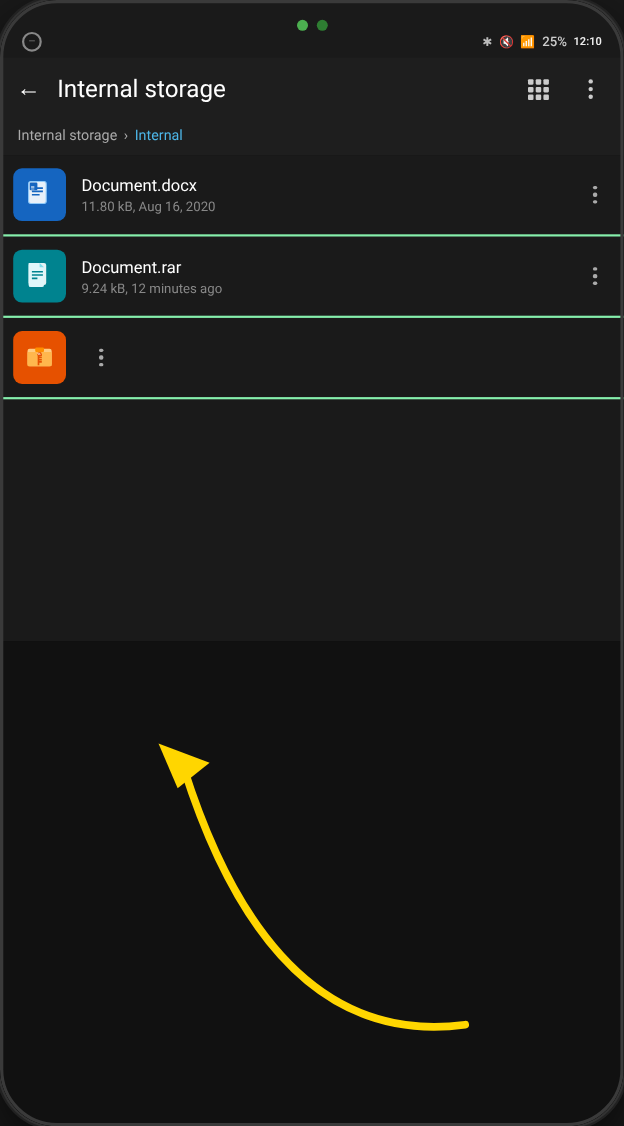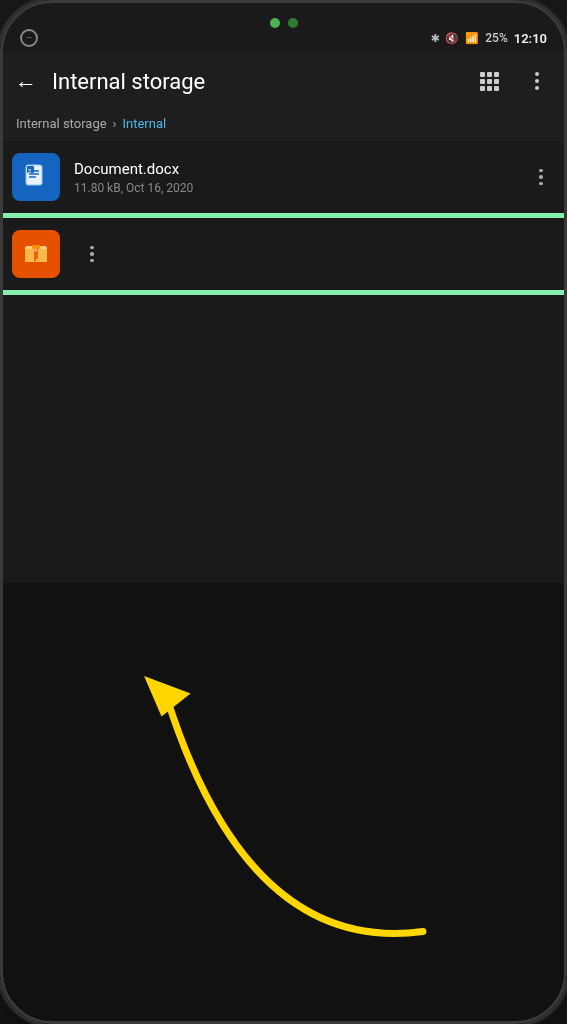--- a/index.html
+++ b/index.html
@@ -102,21 +102,21 @@
       color: #bbb;
     }
 
     .battery-text {
       font-size: 12px;
       color: #ccc;
       font-weight: 500;
     }
 
     .time-text {
-      font-size: 13px;
+      font-size: 10px;
       color: #eee;
       font-weight: 600;
     }
 
     
     .top-bar {
       height: 58px;
       background: #1e1e1e;
       display: flex;
       align-items: center;
@@ -220,21 +220,21 @@
     
     .file-list {
       background: #1a1a1a;
       flex: 1;
     }
 
     .file-item {
       display: flex;
       align-items: center;
       padding: 12px 8px 12px 12px;
-      border-bottom: 5px solid #86efac;
+      border-bottom: 2px solid #86efac;
       cursor: pointer;
     }
 
     .file-icon-container {
       width: 48px;
       height: 48px;
       border-radius: 8px;
       display: flex;
       align-items: center;
       justify-content: center;
@@ -371,29 +371,50 @@
           <rect x="4" y="2" width="16" height="20" rx="2" fill="none" stroke="#90CAF9" stroke-width="1"></rect>
           <line x1="7" y1="8" x2="17" y2="8" stroke="#1565C0" stroke-width="1.5"></line>
           <line x1="7" y1="11" x2="17" y2="11" stroke="#1565C0" stroke-width="1.5"></line>
           <line x1="7" y1="14" x2="14" y2="14" stroke="#1565C0" stroke-width="1.5"></line>
           <rect x="5" y="3" width="7" height="7" rx="1" fill="#1565C0"></rect>
           <text x="6" y="9.5" font-size="6" fill="white" font-family="Arial" font-weight="bold">≡</text>
         </svg>
       </div>
       <div class="file-info">
         <div class="file-name">Document.docx</div>
-        <div class="file-meta">11.80 kB, Oct 16, 2020</div>
+        <div class="file-meta">11.80 kB, Aug 16, 2020</div>
       </div>
       <div class="file-more">
         <div class="file-more-dot"></div>
         <div class="file-more-dot"></div>
         <div class="file-more-dot"></div>
       </div>
     </div>
 
+    <div class="file-item">
+      <div class="file-icon-container cyan">
+        <svg class="file-icon-svg" viewBox="0 0 28 28" fill="none">
+          <rect x="4" y="2" width="16" height="20" rx="2" fill="#fff" opacity="0.9"></rect>
+          <path d="M4 2 h10 l4 4 v16 a2 2 0 0 1-2 2 H6 a2 2 0 0 1-2-2 V4 a2 2 0 0 1 0 0z" fill="#E0F7FA"></path>
+          <path d="M14 2 l4 4 h-4z" fill="#80DEEA"></path>
+          <line x1="7" y1="10" x2="17" y2="10" stroke="#00838F" stroke-width="1.5"></line>
+          <line x1="7" y1="13" x2="17" y2="13" stroke="#00838F" stroke-width="1.5"></line>
+          <line x1="7" y1="16" x2="12" y2="16" stroke="#00838F" stroke-width="1.5"></line>
+        </svg>
+      </div>
+      <div class="file-info">
+        <div class="file-name">Document.rar</div>
+        <div class="file-meta">9.24 kB, 12 minutes ago</div>
+      </div>
+      <div class="file-more">
+        <div class="file-more-dot"></div>
+        <div class="file-more-dot"></div>
+        <div class="file-more-dot"></div>
+      </div>
+    </div>
 
     <div class="file-item">
       <div class="file-icon-container orange">
         <svg class="file-icon-svg" viewBox="0 0 28 28" fill="none">
           <rect x="3" y="6" width="22" height="16" rx="2" fill="#FFCC80"></rect>
           <rect x="3" y="9" width="22" height="13" rx="1" fill="#FFB74D"></rect>
           <rect x="10" y="5" width="8" height="4" rx="1" fill="#FF8F00"></rect>
 
           <line x1="13" y1="10" x2="13" y2="21" stroke="#E65100" stroke-width="1.5"></line>
           <line x1="13" y1="12" x2="16" y2="12" stroke="#E65100" stroke-width="1.5"></line>

